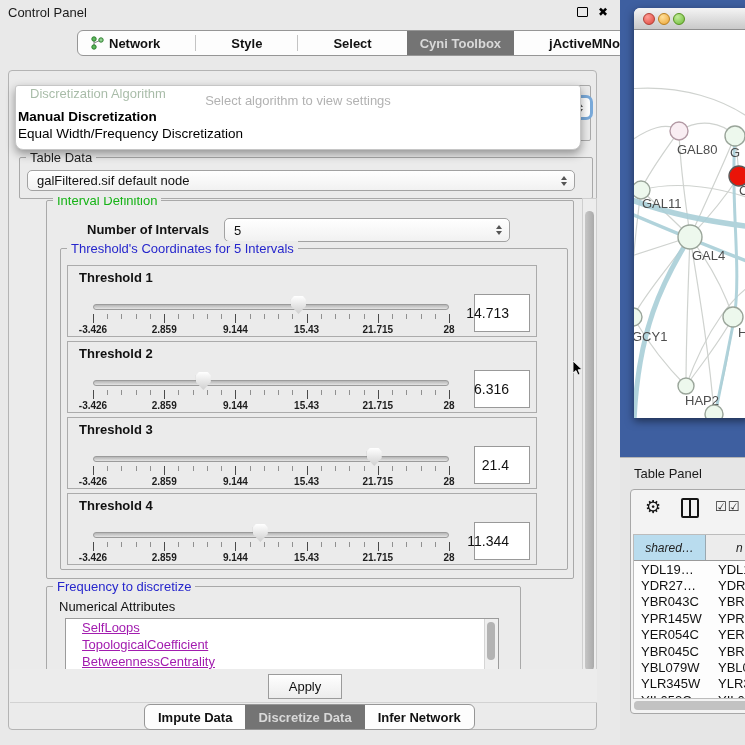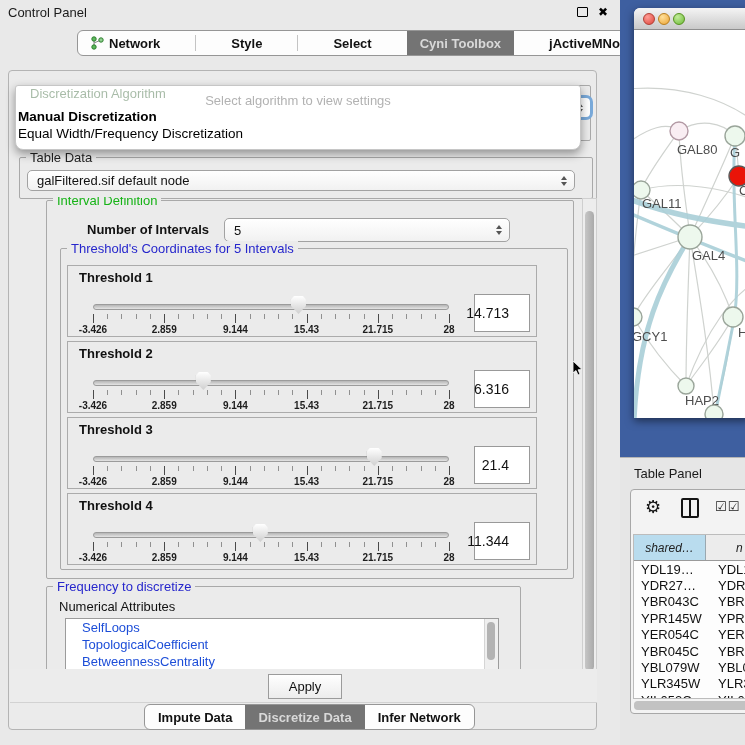--- a/index.html
+++ b/index.html
@@ -63,21 +63,21 @@
     background:linear-gradient(#ffffff,#cfcfcf);
     clip-path:polygon(20% 0,80% 0,100% 20%,100% 55%,50% 100%,0 55%,0 20%);
     filter:drop-shadow(0 0 1px #787878);}
   .val{position:absolute;left:406px;top:28px;width:56px;height:38px;background:#fff;border:1px solid #999;
     box-sizing:border-box;display:flex;align-items:center;justify-content:flex-end;
     padding-right:20px;font-size:14px;color:#111;}
 
   #noi-label{position:absolute;left:40px;top:21px;font-size:13px;font-weight:bold;color:#111;}
   #attr-label{position:absolute;left:12px;top:12px;font-size:13px;font-weight:normal;color:#111;}
   #attr-listbox{position:absolute;left:18px;top:31px;width:434px;height:60px;background:#fff;border:1px solid #9b9b9b;overflow:hidden;box-sizing:border-box;}
-  .attr-item{padding-left:16px;font-size:13px;line-height:17px;color:#1d4ed8;white-space:nowrap;}
+  .attr-item{padding-left:16px;font-size:13px;line-height:17px;color:#a21caf;white-space:nowrap;text-decoration:underline;}
   #attr-vsb{position:absolute;right:0;top:0;width:13px;height:100%;background:#efefef;border-left:1px solid #d5d5d5;}
   #attr-vsb .th{position:absolute;left:2px;top:3px;width:8px;height:38px;background:#b3b3b3;border-radius:4px;}
 
   #main-vsb{position:absolute;left:573px;top:127px;width:15px;height:497px;background:#ededed;border:1px solid #cfcfcf;box-sizing:border-box;}
   #main-vsb .th{position:absolute;left:2px;top:12px;width:9px;height:460px;border-radius:5px;background:linear-gradient(90deg,#c6c6c6,#aaaaaa);}
 
   #apply-strip{position:absolute;left:1px;top:598px;width:587px;height:33px;background:#ececec;border-bottom:1px solid #d2d2d2;}
   #apply-btn{position:absolute;left:258px;top:5px;width:72px;height:23px;background:linear-gradient(#ffffff,#ececec);
     border:1px solid #9b9b9b;border-radius:0;font-size:13px;color:#111;display:flex;align-items:center;justify-content:center;}
 

